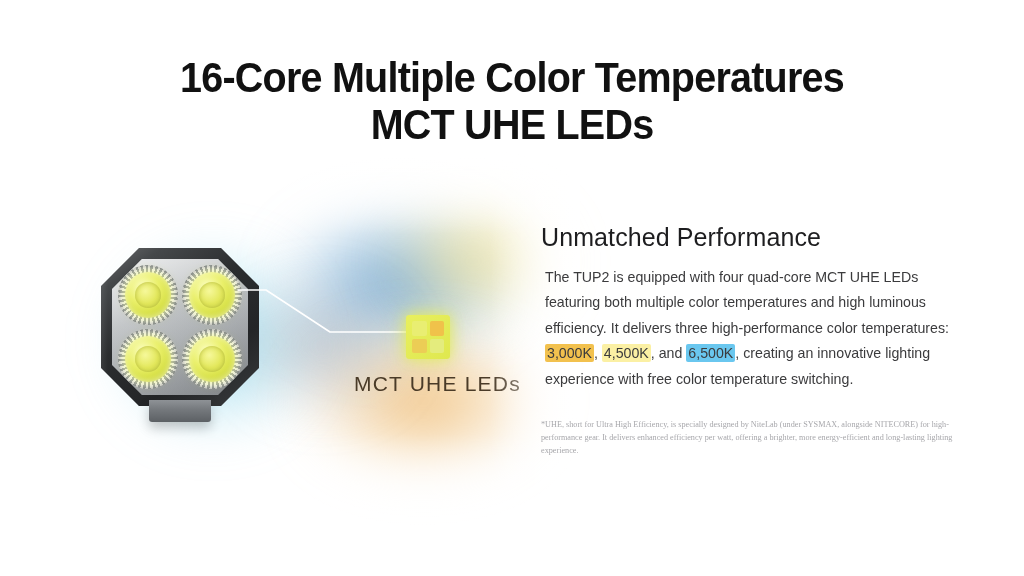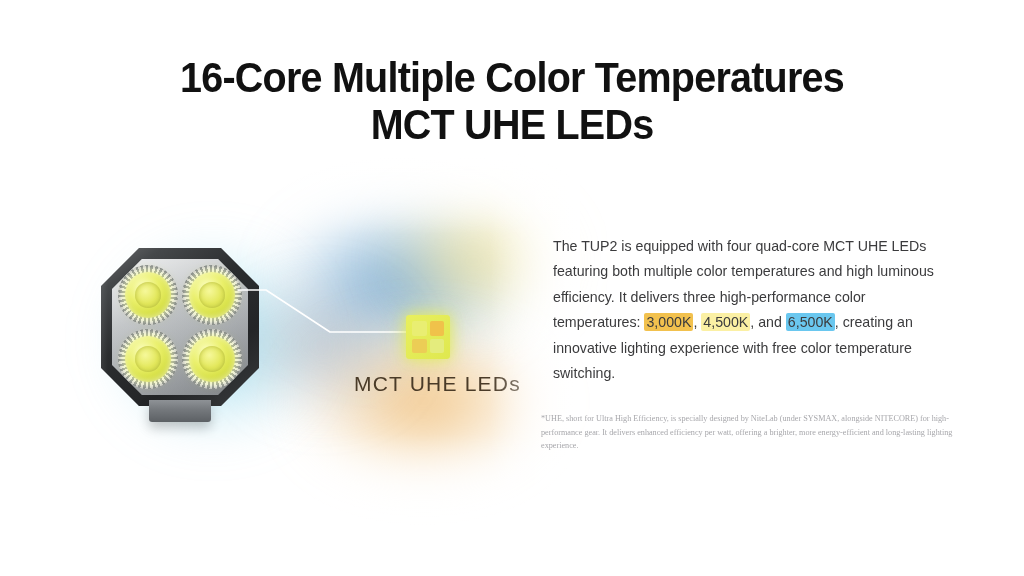--- a/index.html
+++ b/index.html
@@ -254,21 +254,21 @@
     color: #1d1d1f;
     letter-spacing: 0.1px;
     margin: 0 0 13px 0;
     line-height: 30px;
   }
   #body-copy {
     font-family: "Liberation Sans", sans-serif;
     font-size: 14.2px;
     line-height: 25.4px;
     color: #3b3b3d;
-    margin: 12px;
+    margin: 4px;
   }
   .hl {
     padding: 1px 2px;
     border-radius: 2px;
   }
   #footnote {
     margin-top: 26px;
     font-family: Liberation Serif, serif;
     font-size: 8.2px;
     line-height: 13.2px;
@@ -322,17 +322,18 @@
     <div class="die die-c"></div>
     <div class="die die-d"></div>
   </div>
 
   <div id="visual-caption">MCT UHE LEDs</div>
 
   <div class="glow-fade"></div>
 </div>
 
 <div id="content">
+  <h2 id="subhead">Unmatched Performance</h2>
 
   <p id="body-copy"><span>The TUP2 is equipped with four quad-core MCT UHE LEDs featuring both multiple color temperatures and high luminous efficiency. It delivers three high-performance color temperatures: </span><span class="hl" id="hl1" style="background: rgb(242, 193, 78);">3,000K</span><span>, </span><span class="hl" id="hl2" style="background: rgb(251, 240, 164);">4,500K</span><span>, and </span><span class="hl" id="hl3" style="background: rgb(106, 199, 239);">6,500K</span><span>, creating an innovative lighting experience with free color temperature switching.</span></p>
 
   <p id="footnote">*UHE, short for Ultra High Efficiency, is specially designed by NiteLab (under SYSMAX, alongside NITECORE) for high-performance gear. It delivers enhanced efficiency per watt, offering a brighter, more energy-efficient and long-lasting lighting experience.</p>
 </div>
 
 </body></html>

